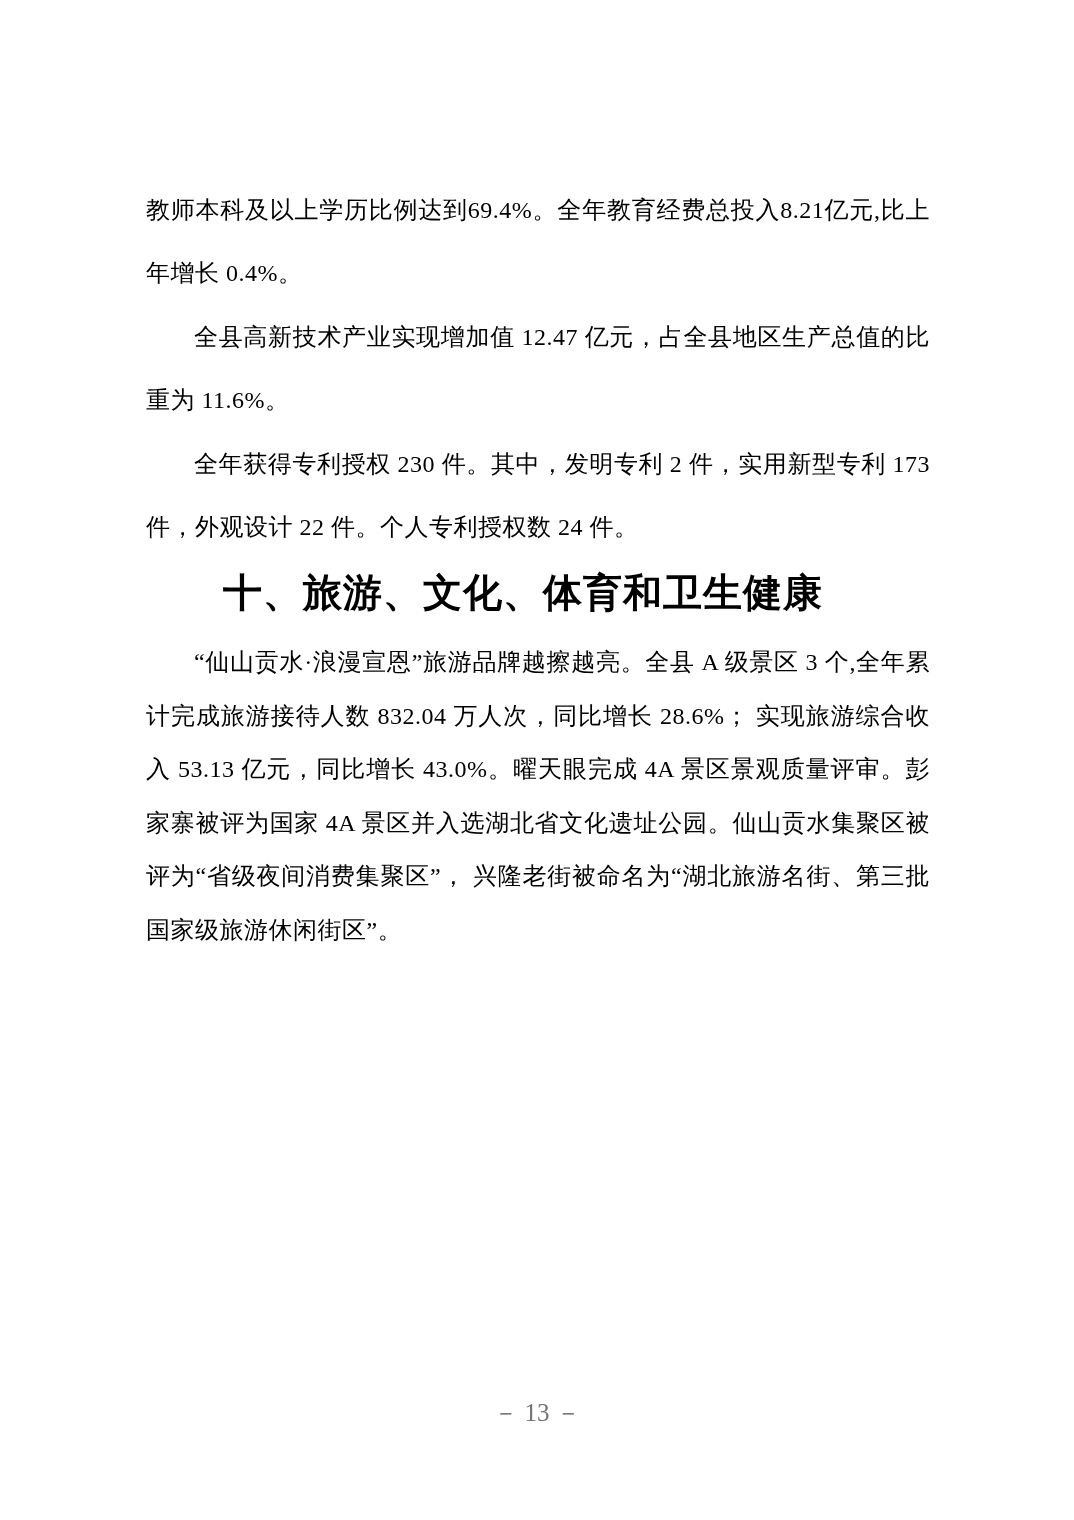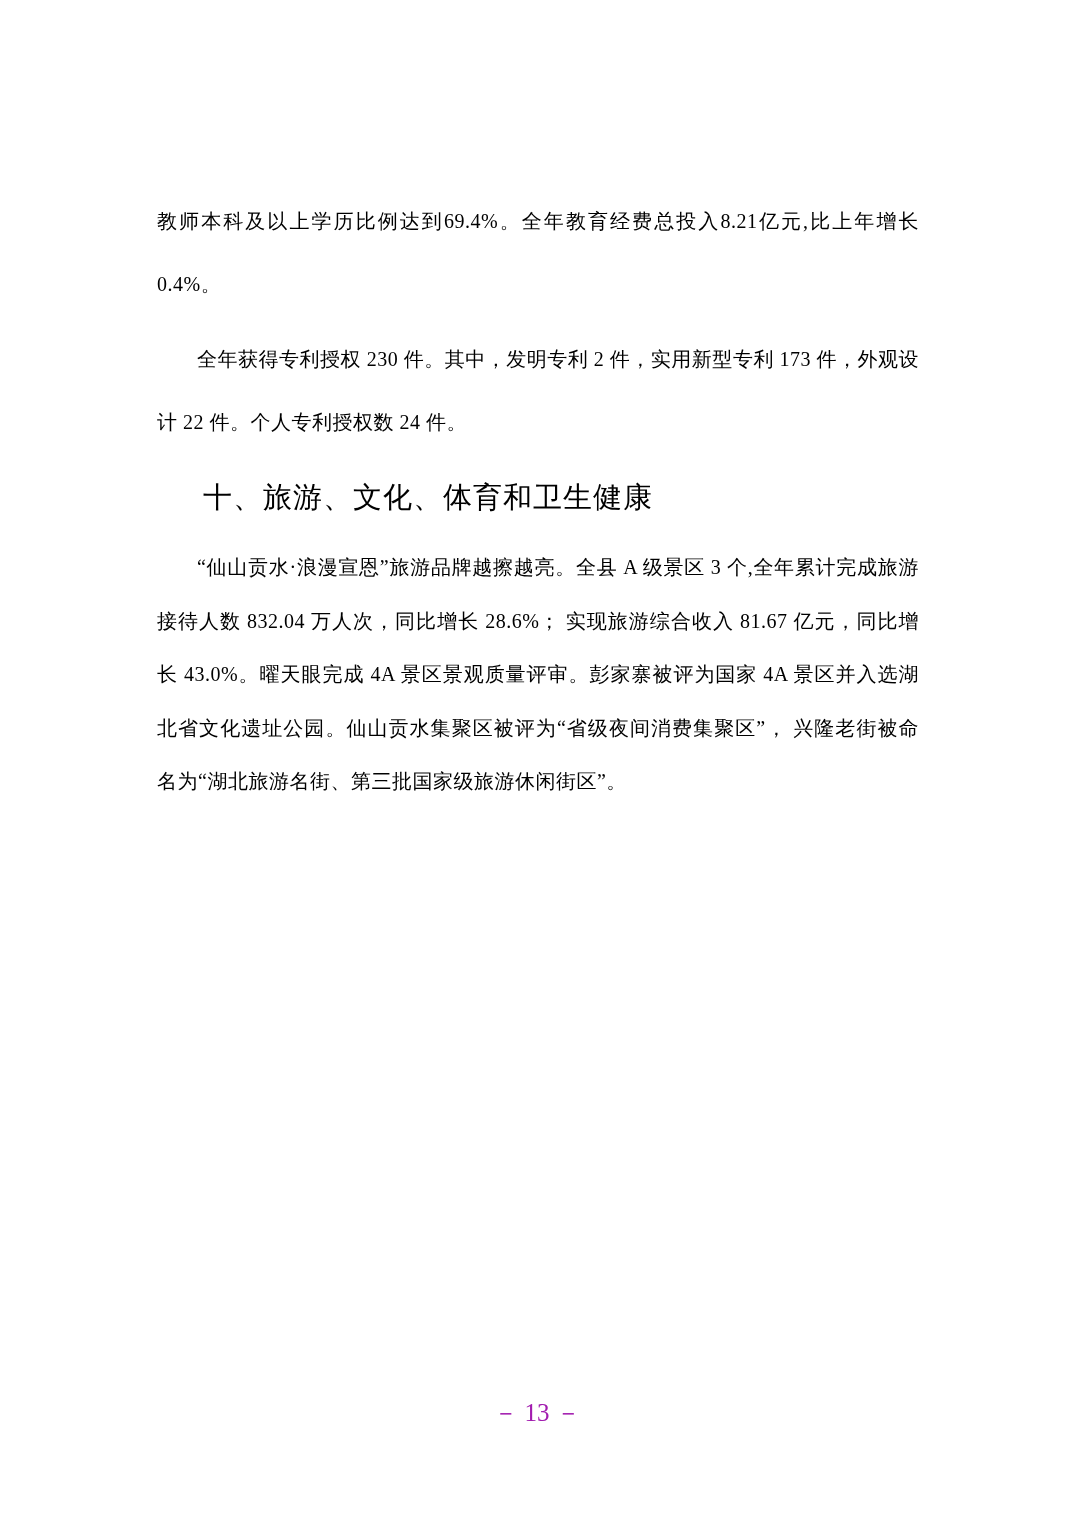--- a/index.html
+++ b/index.html
@@ -19,68 +19,69 @@
   }
   .content {
     position: absolute;
     top: 178px;
     left: 145px;
     width: 786px;
     text-align: justify;
     text-justify: inter-ideograph;
   }
   .content p {
-    margin: 12px;
-    font-size: 20px;
+    margin: 1px;
+    font-size: 24px;
     letter-spacing: 0.5px;
   }
   
   p.sec1 {
     line-height: 63px;
   }
   
   p.sec2 {
     line-height: 53.5px;
   }
   p.indent {
     text-indent: 2em;
   }
   h2.section-heading {
     margin: 2px 0 12px 0;
     font-family: "Liberation Sans", "DejaVu Sans", sans-serif;
-    font-weight: 400;
-    font-size: 29px;
+    font-weight: 700;
+    font-size: 39px;
     line-height: 63px;
     text-indent: 2em;
     letter-spacing: 1px;
     color: #000000;
   }
   .footer {
     position: absolute;
     top: 1396px;
     left: 0;
     width: 100%;
     text-align: center;
     font-size: 25px;
     font-family: "Liberation Serif", "DejaVu Serif", serif;
-    color: #a21caf;
+    color: #737373;
   }
 </style>
 </head>
 <body>
 
 <div class="page">
   <div class="content">
 
     <p class="sec1">教师本科及以上学历比例达到69.4%。全年教育经费总投入8.21亿元,比上年增长 0.4%。</p>
 
+    <p class="sec1 indent">全县高新技术产业实现增加值 12.47 亿元，占全县地区生产总值的比重为 11.6%。</p>
 
     <p class="sec1 indent">全年获得专利授权 230 件。其中，发明专利 2 件，实用新型专利 173 件，外观设计 22 件。个人专利授权数 24 件。</p>
 
     <h2 class="section-heading">十、旅游、文化、体育和卫生健康</h2>
 
-    <p class="sec2 indent">“仙山贡水·浪漫宣恩”旅游品牌越擦越亮。全县 A 级景区 3 个,全年累计完成旅游接待人数 832.04 万人次，同比增长 28.6%； 实现旅游综合收入 81.67 亿元，同比增长 43.0%。曜天眼完成 4A 景区景观质量评审。彭家寨被评为国家 4A 景区并入选湖北省文化遗址公园。仙山贡水集聚区被评为“省级夜间消费集聚区”， 兴隆老街被命名为“湖北旅游名街、第三批国家级旅游休闲街区”。</p>
+    <p class="sec2 indent">“仙山贡水·浪漫宣恩”旅游品牌越擦越亮。全县 A 级景区 3 个,全年累计完成旅游接待人数 832.04 万人次，同比增长 28.6%； 实现旅游综合收入 53.13 亿元，同比增长 43.0%。曜天眼完成 4A 景区景观质量评审。彭家寨被评为国家 4A 景区并入选湖北省文化遗址公园。仙山贡水集聚区被评为“省级夜间消费集聚区”， 兴隆老街被命名为“湖北旅游名街、第三批国家级旅游休闲街区”。</p>
 
 
   </div>
 
   <div class="footer">－ 13 －</div>
 </div>
 
 </body></html>

